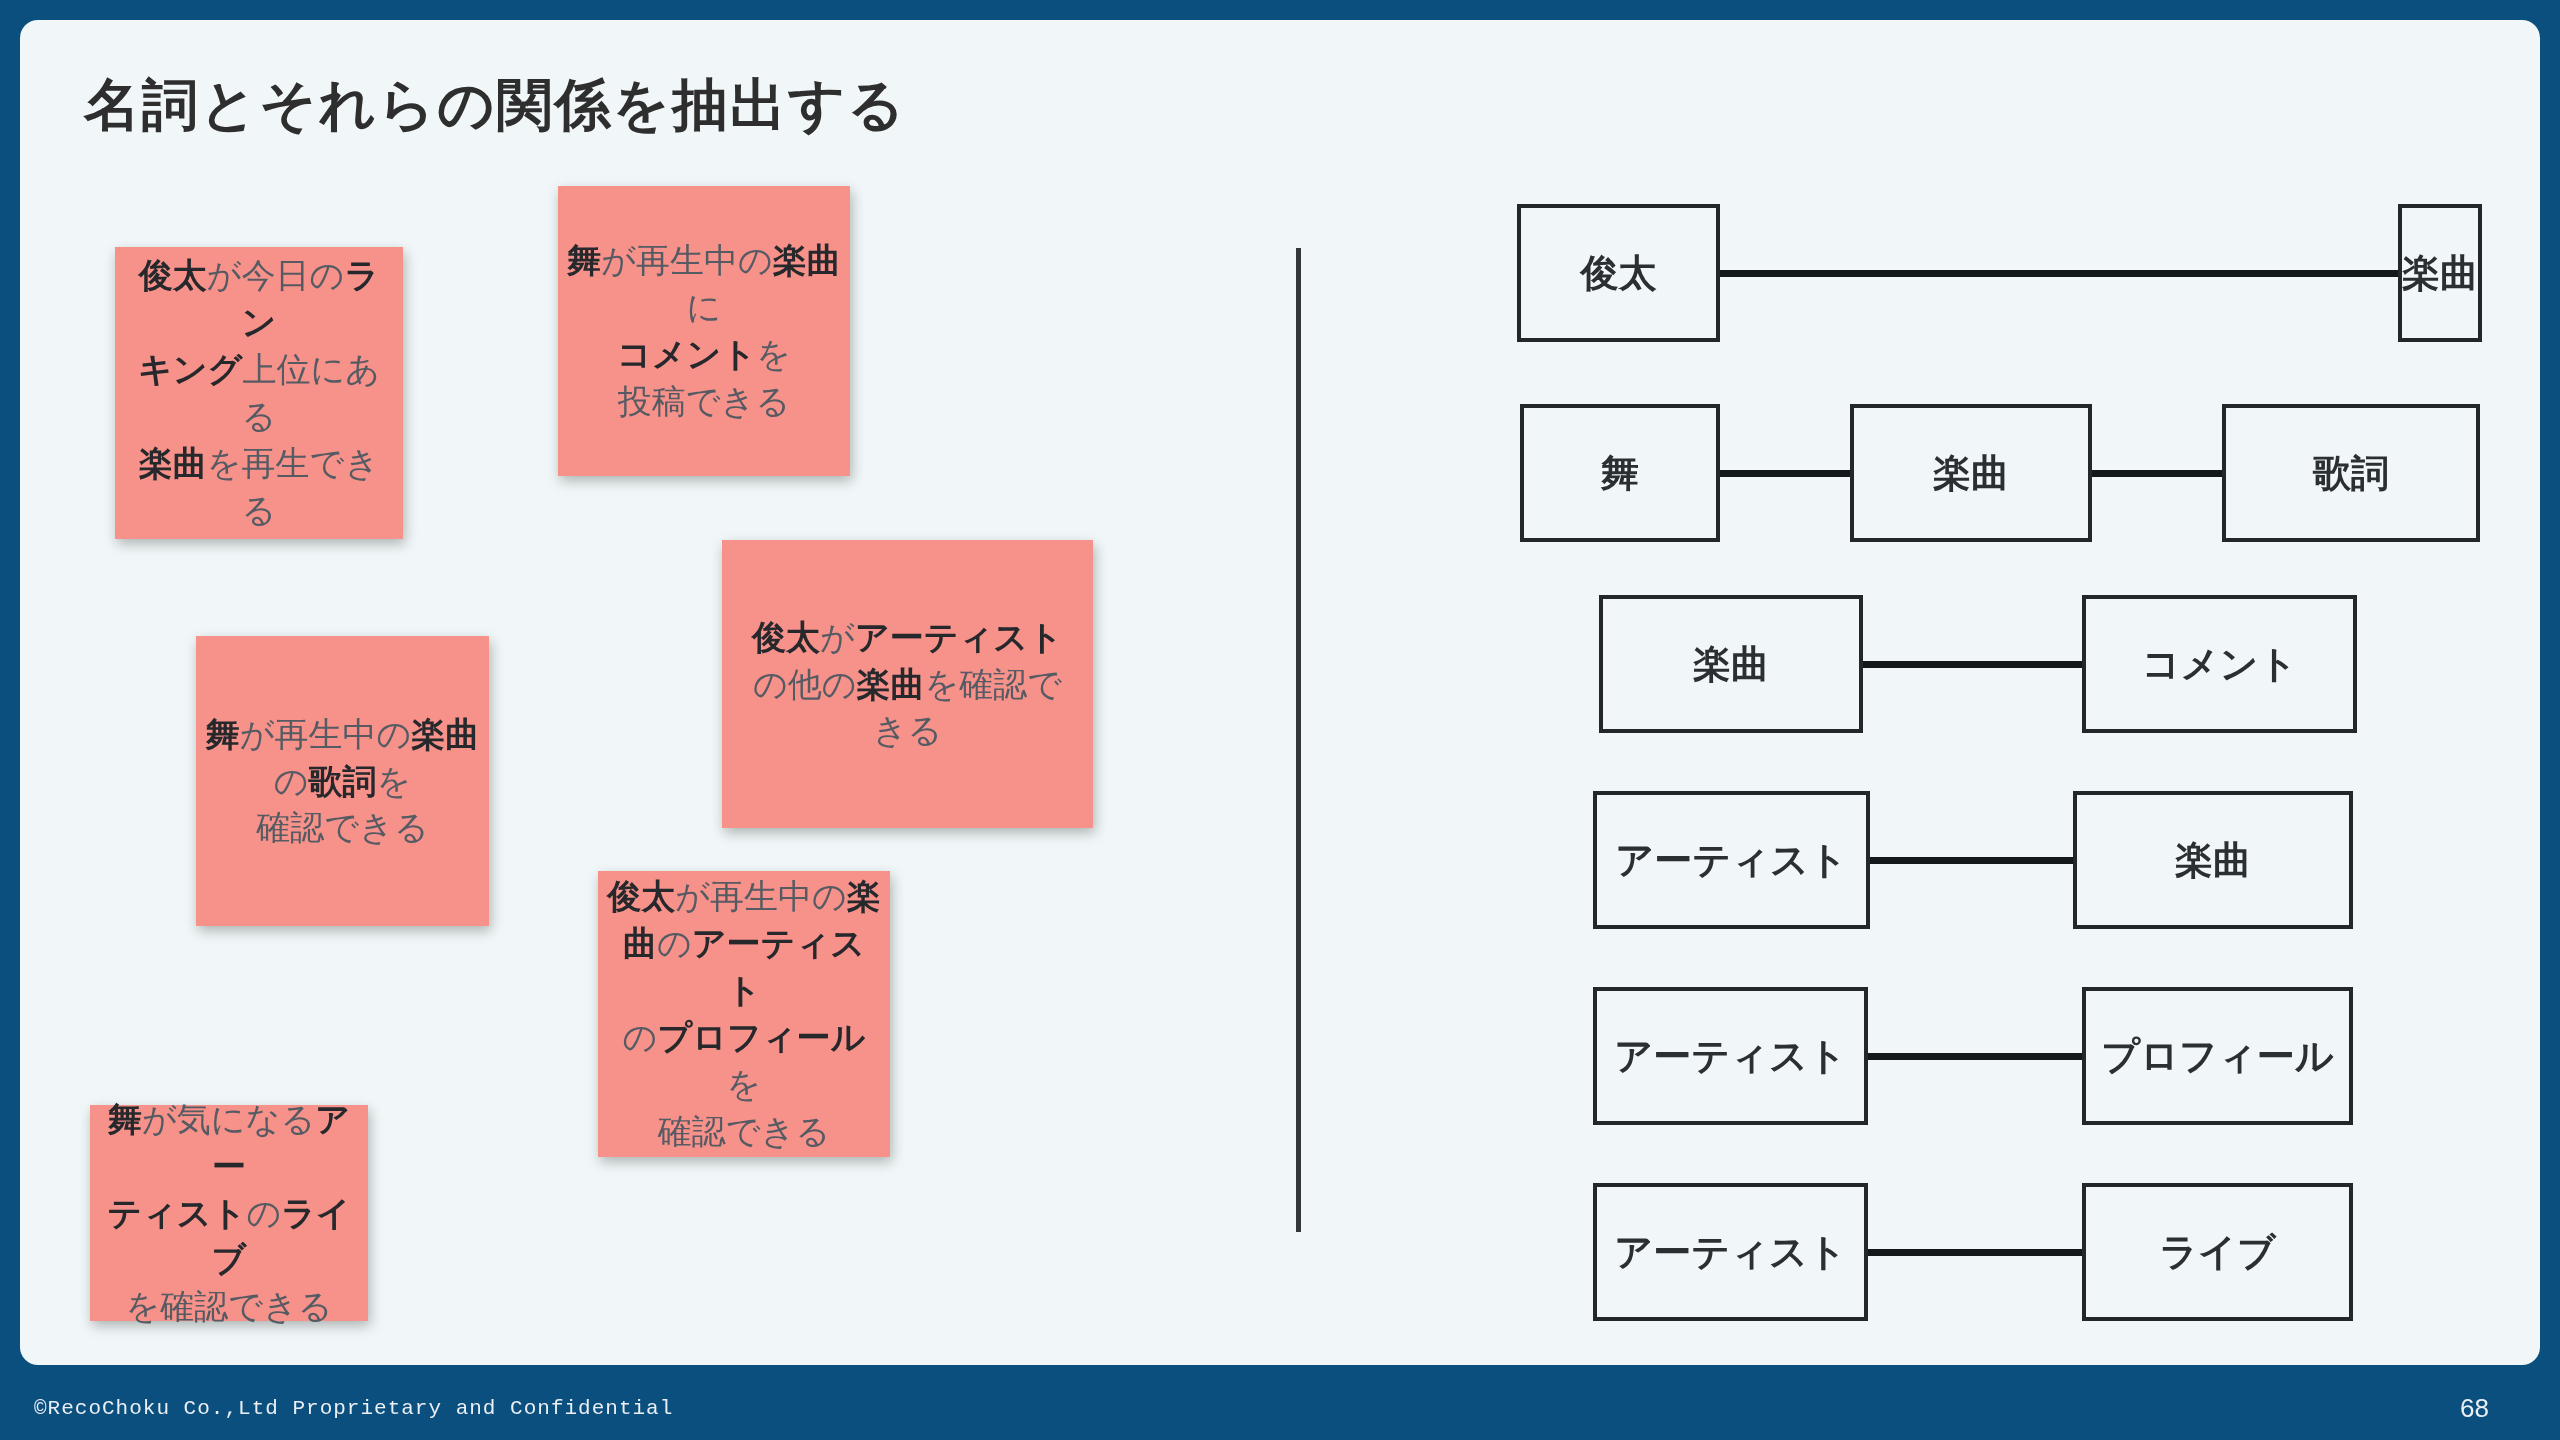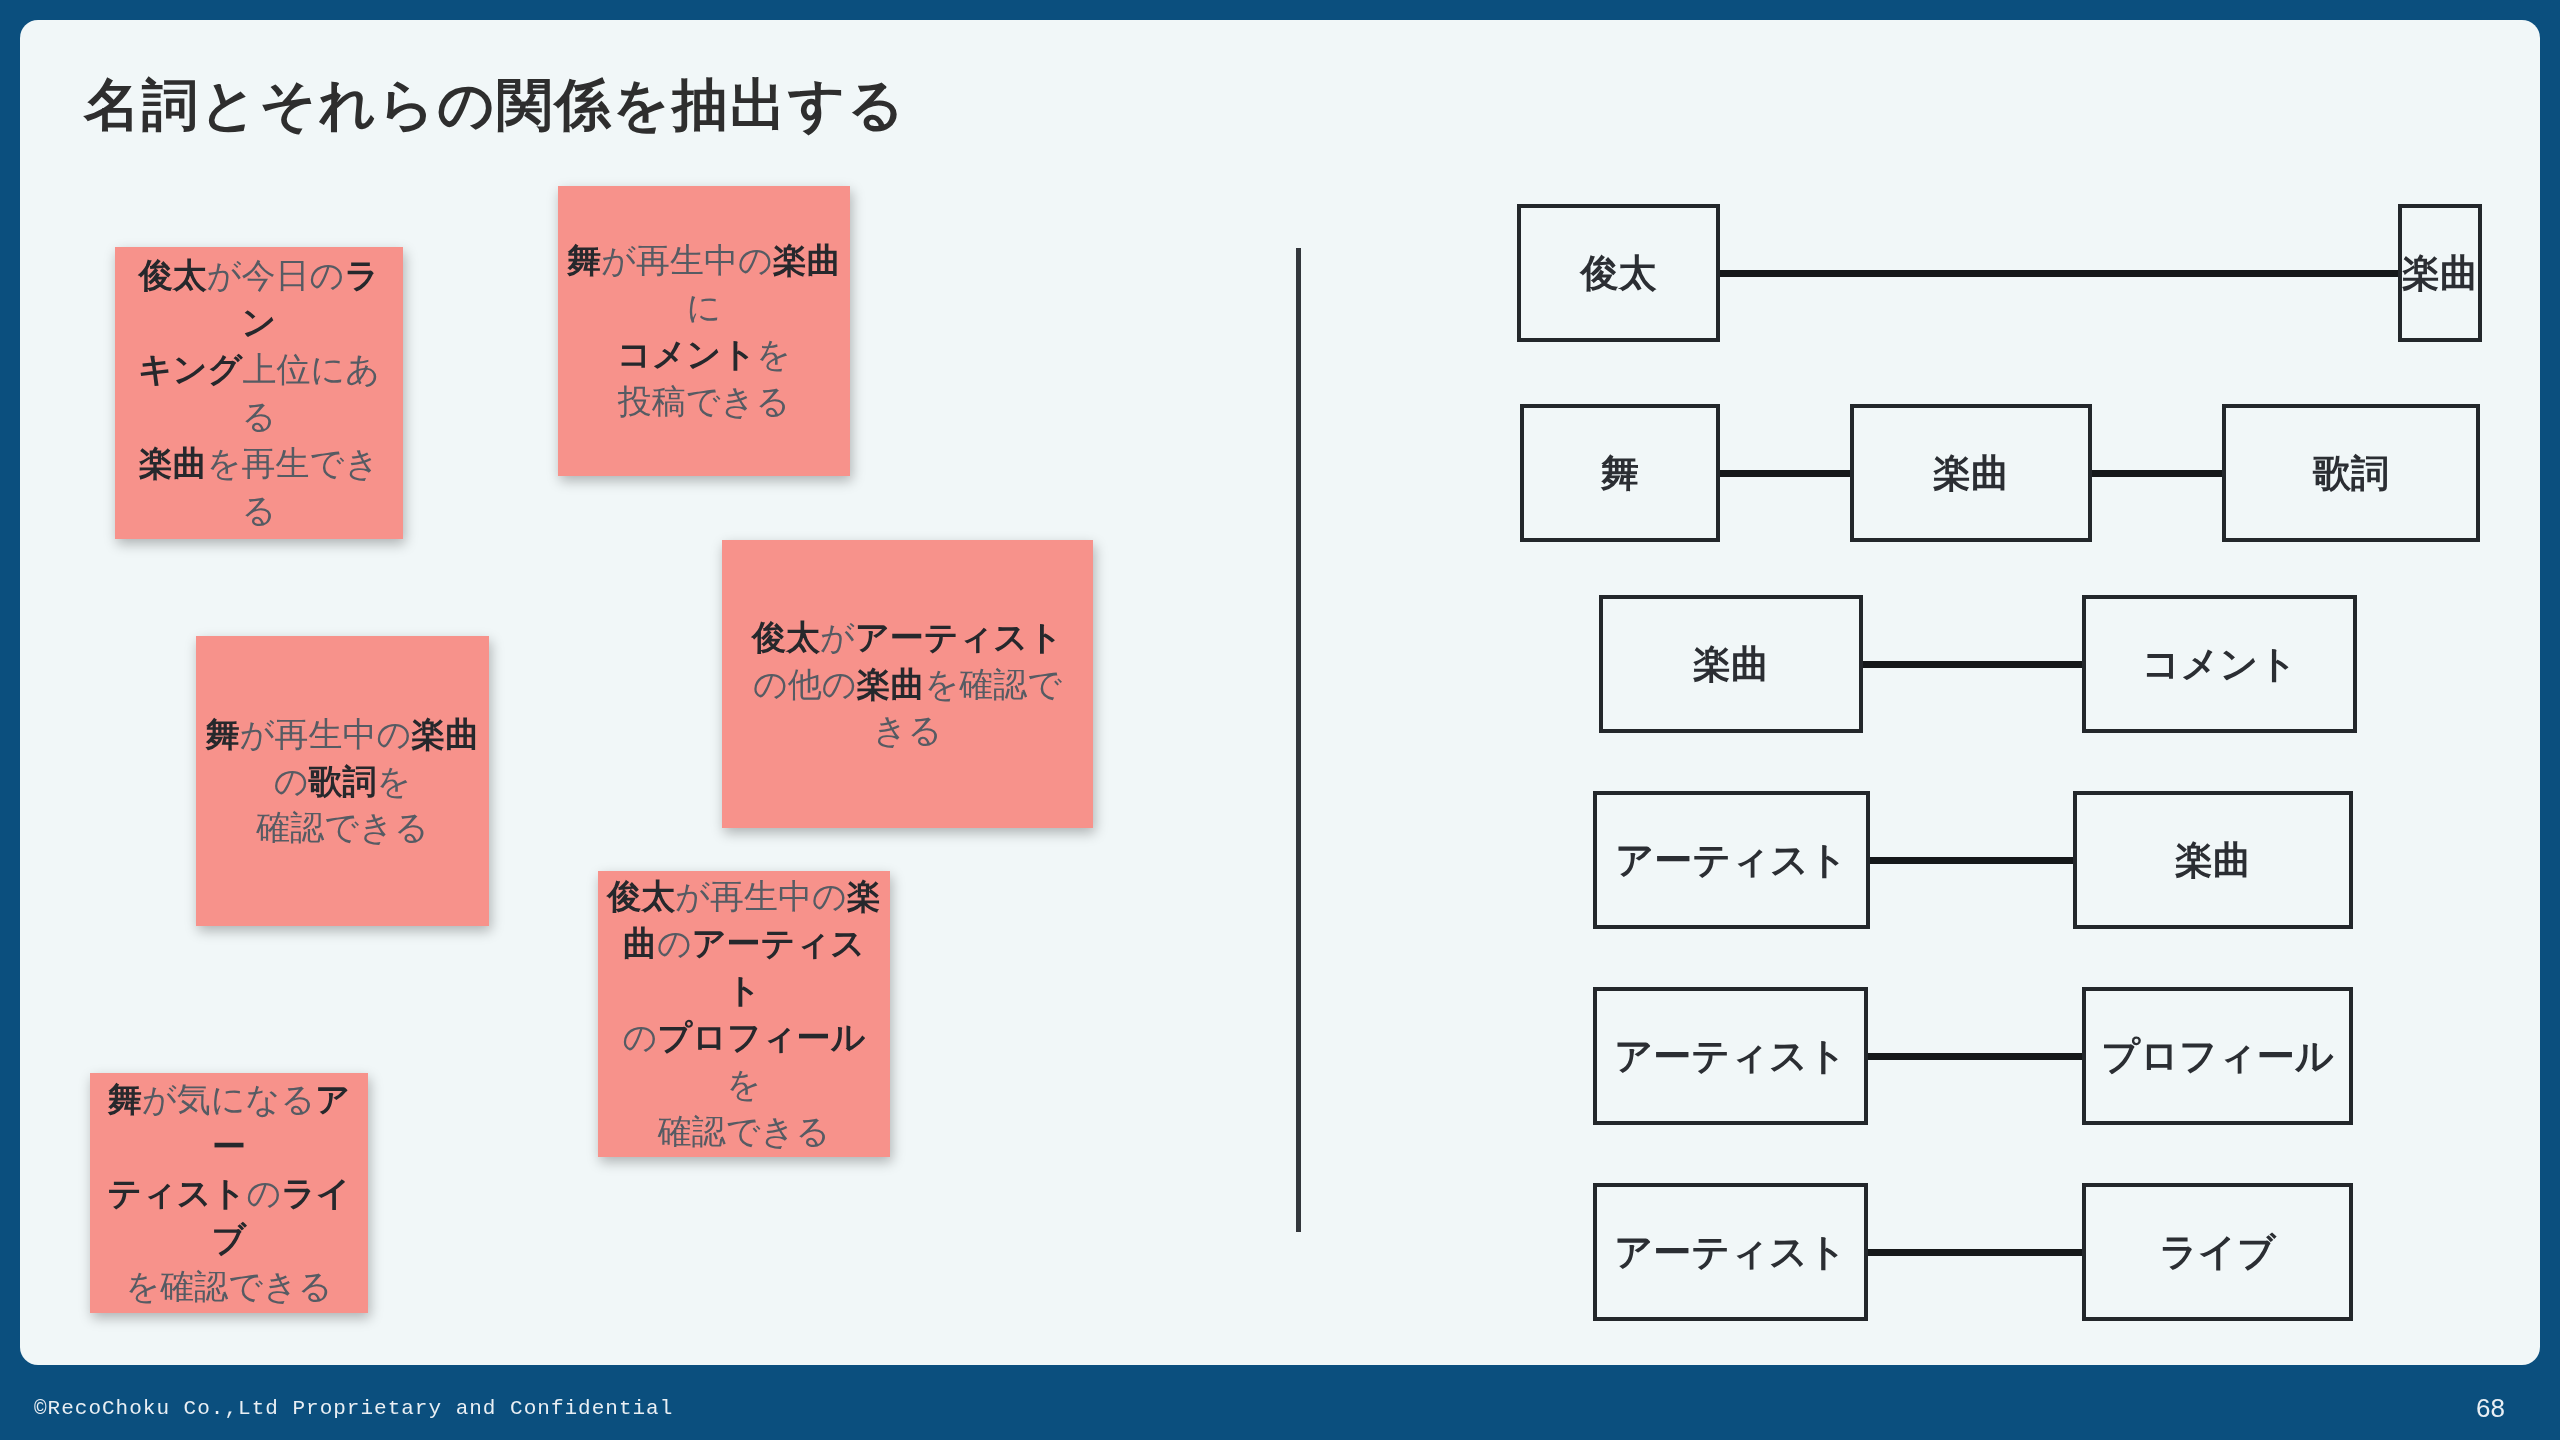--- a/index.html
+++ b/index.html
@@ -25,21 +25,21 @@
   .note-text{
     white-space:pre-line;font-size:34px;line-height:1.38;
     color:#565B63;padding:8px;
   }
   .seg-bold{font-weight:700;color:#26282C;}
   .note-a{left:95px; top:227px; width:288px;height:292px}
   .note-b{left:538px;top:166px; width:292px;height:290px}
   .note-c{left:176px;top:616px; width:293px;height:290px}
   .note-d{left:702px;top:520px; width:371px;height:288px}
   .note-e{left:578px;top:851px; width:292px;height:286px}
-  .note-f{left:70px; top:1053px;width:278px;height:240px}
+  .note-f{left:70px; top:1085px;width:278px;height:216px}
   
   .divider{position:absolute;left:1276px;top:228px;width:5px;height:984px;background:#33373C;}
   
   .drow{position:absolute;display:flex;align-items:center;height:138px;}
   .dnode{
     box-sizing:border-box;height:100%;flex:0 0 auto;
     border:4px solid #23272B;background:transparent;
     display:flex;align-items:center;justify-content:center;
     font-size:38px;font-weight:700;color:#2B2E33;
   }
@@ -51,21 +51,21 @@
   .drow5{left:1573px;top:967px; width:760px}
   .drow6{left:1573px;top:1163px;width:760px}
   .drow1 > :nth-child(1){width:203px}.drow1 > :nth-child(3){width:243px}.drow1 > :nth-child(5){width:262px}
   .drow2 > :nth-child(1){width:200px}.drow2 > :nth-child(3){width:242px}.drow2 > :nth-child(5){width:258px}
   .drow3 > :nth-child(1){width:264px}.drow3 > :nth-child(3){width:275px}
   .drow4 > :nth-child(1){width:277px}.drow4 > :nth-child(3){width:280px}
   .drow5 > :nth-child(1){width:275px}.drow5 > :nth-child(3){width:271px}
   .drow6 > :nth-child(1){width:275px}.drow6 > :nth-child(3){width:271px}
   
   .footer{
-    position:absolute;left:0;right:0;bottom:0;height:75px;
+    position:absolute;left:0;right:16px;bottom:0;height:75px;
     display:flex;align-items:center;justify-content:space-between;
     padding:12px 55px 0 34px;box-sizing:border-box;
   }
   .copyright{font-family:"Liberation Mono", monospace;font-size:21px;color:#E9EFF4;letter-spacing:1px;}
   .pagenum{font-size:26px;color:#E9EFF4;}
 </style>
 </head>
 <body>
 
 <div class="panel">

